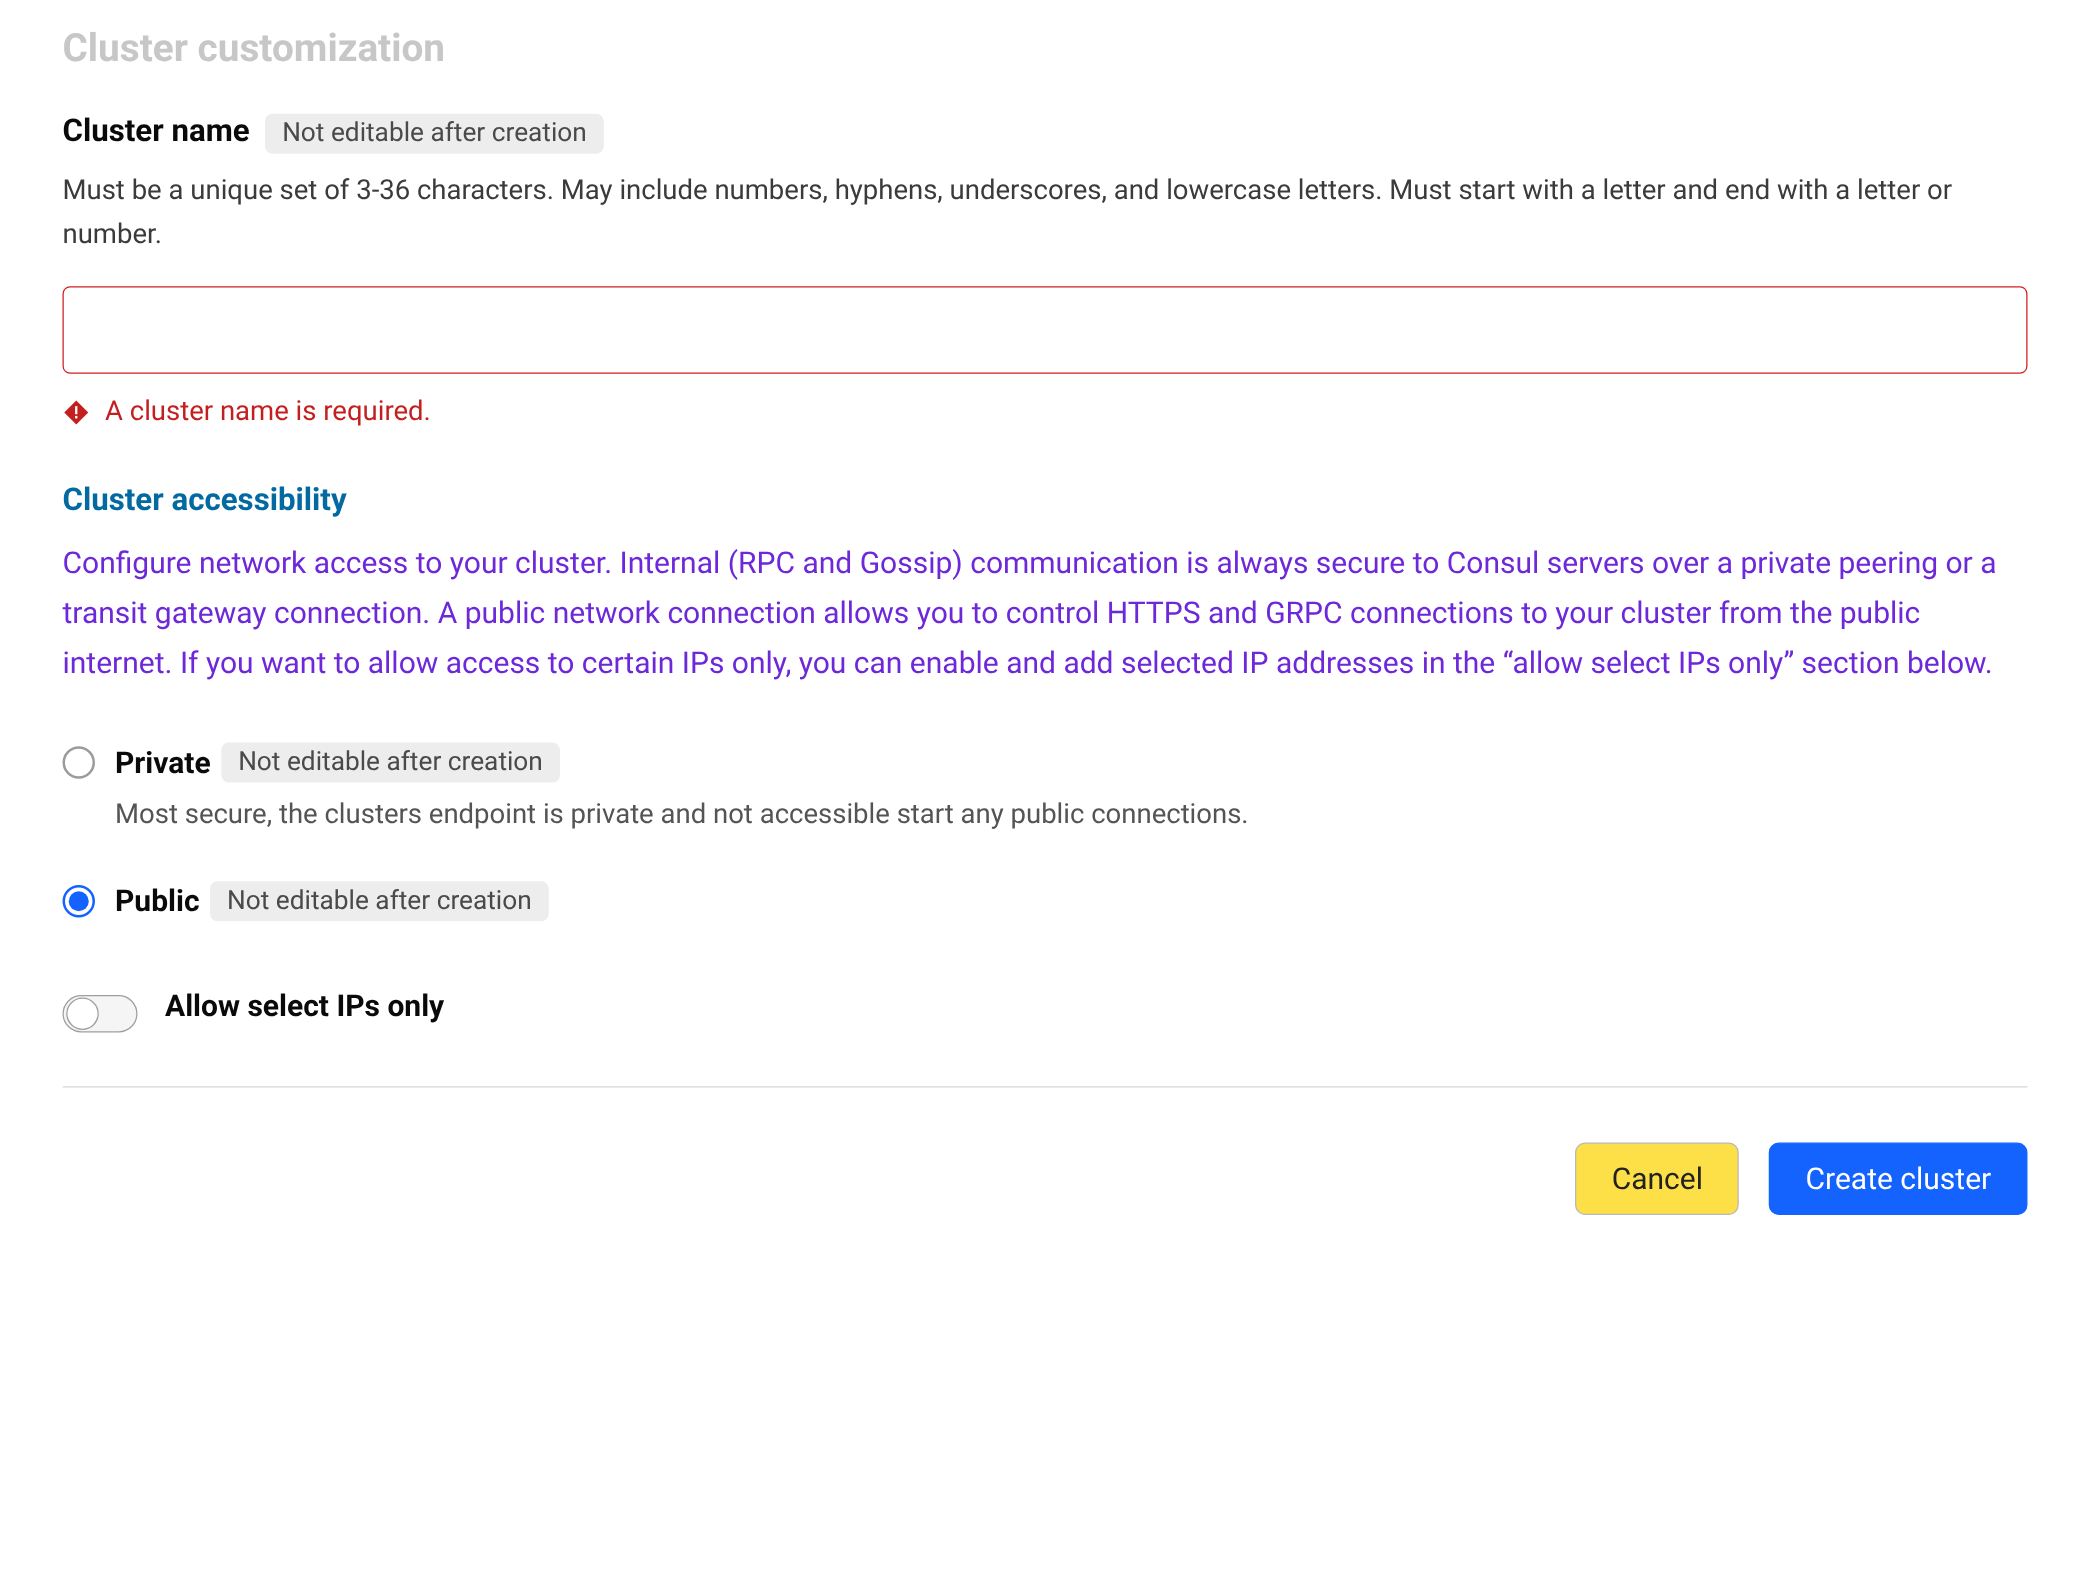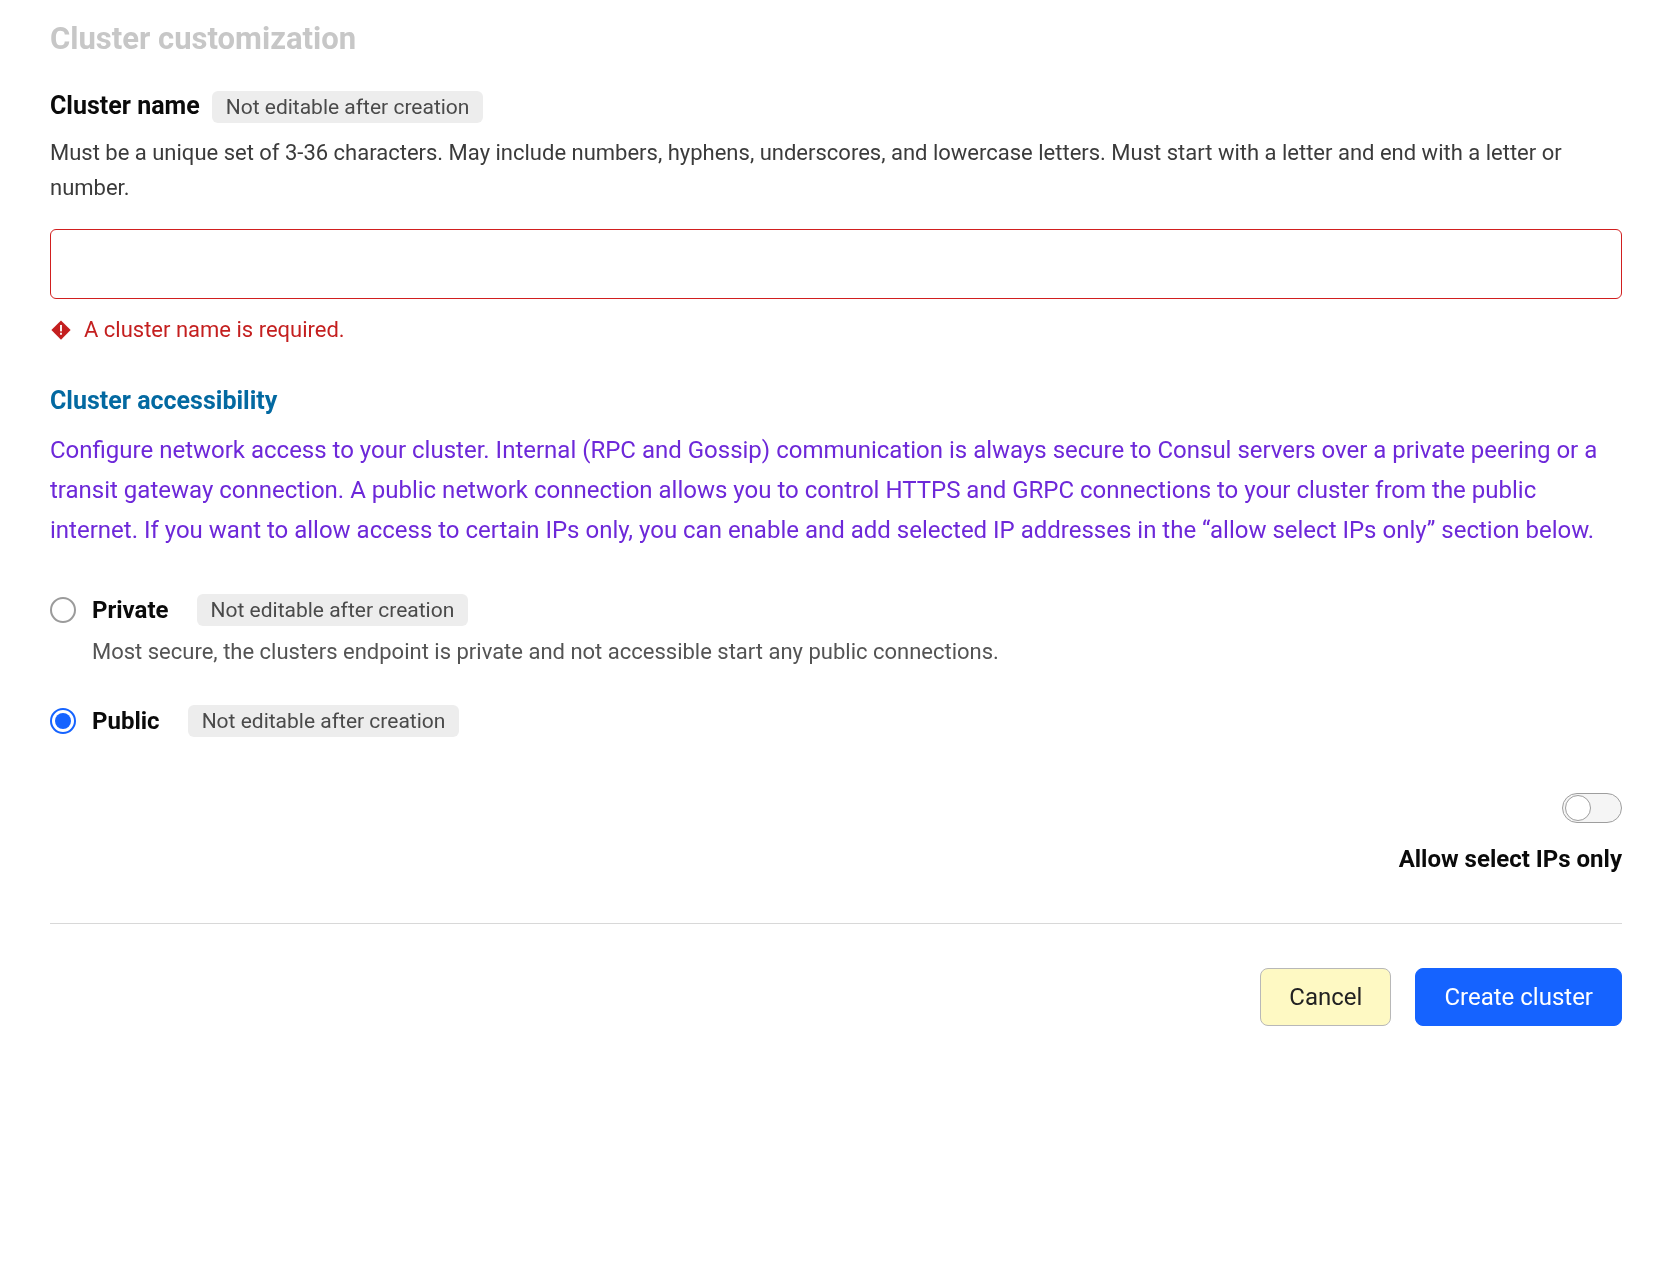--- a/index.html
+++ b/index.html
@@ -119,40 +119,39 @@
       top: 50%;
       left: 50%;
       transform: translate(-50%, -50%);
     }
     .radio-body {
       flex: 1;
     }
     .radio-header {
       display: flex;
       align-items: center;
-      gap: 28px;
+      gap: 8px;
       margin-bottom: 8px;
     }
     .radio-label {
       font-size: 24px;
       font-weight: 700;
       color: #0a0a0a;
     }
     .radio-desc {
       font-size: 22px;
       color: #545454;
       line-height: 1.6;
     }
     .toggle-option {
       display: flex;
-      align-items: flex-end;
+      align-items: center;
       gap: 22px;
       margin-top: 46px;
       margin-bottom: 40px;
-      flex-direction: column;
     }
     .toggle-switch {
       width: 60px;
       height: 30px;
       border: 1px solid #9e9e9e;
       border-radius: 30px;
       position: relative;
       flex-shrink: 0;
       background: #f5f5f5;
       margin-top: 2px;
@@ -196,21 +195,21 @@
     }
     .btn {
       font-size: 24px;
       padding: 14px 28px;
       border-radius: 8px;
       border: 1px solid transparent;
       cursor: pointer;
       font-family: inherit;
     }
     .btn-secondary {
-      background: #fef9c3;
+      background: #fde047;
       border-color: #b8b8b8;
       color: #222;
     }
     .btn-primary {
       background: #1563ff;
       color: #fff;
       border-color: #1563ff;
     }
   </style>
 </head>

